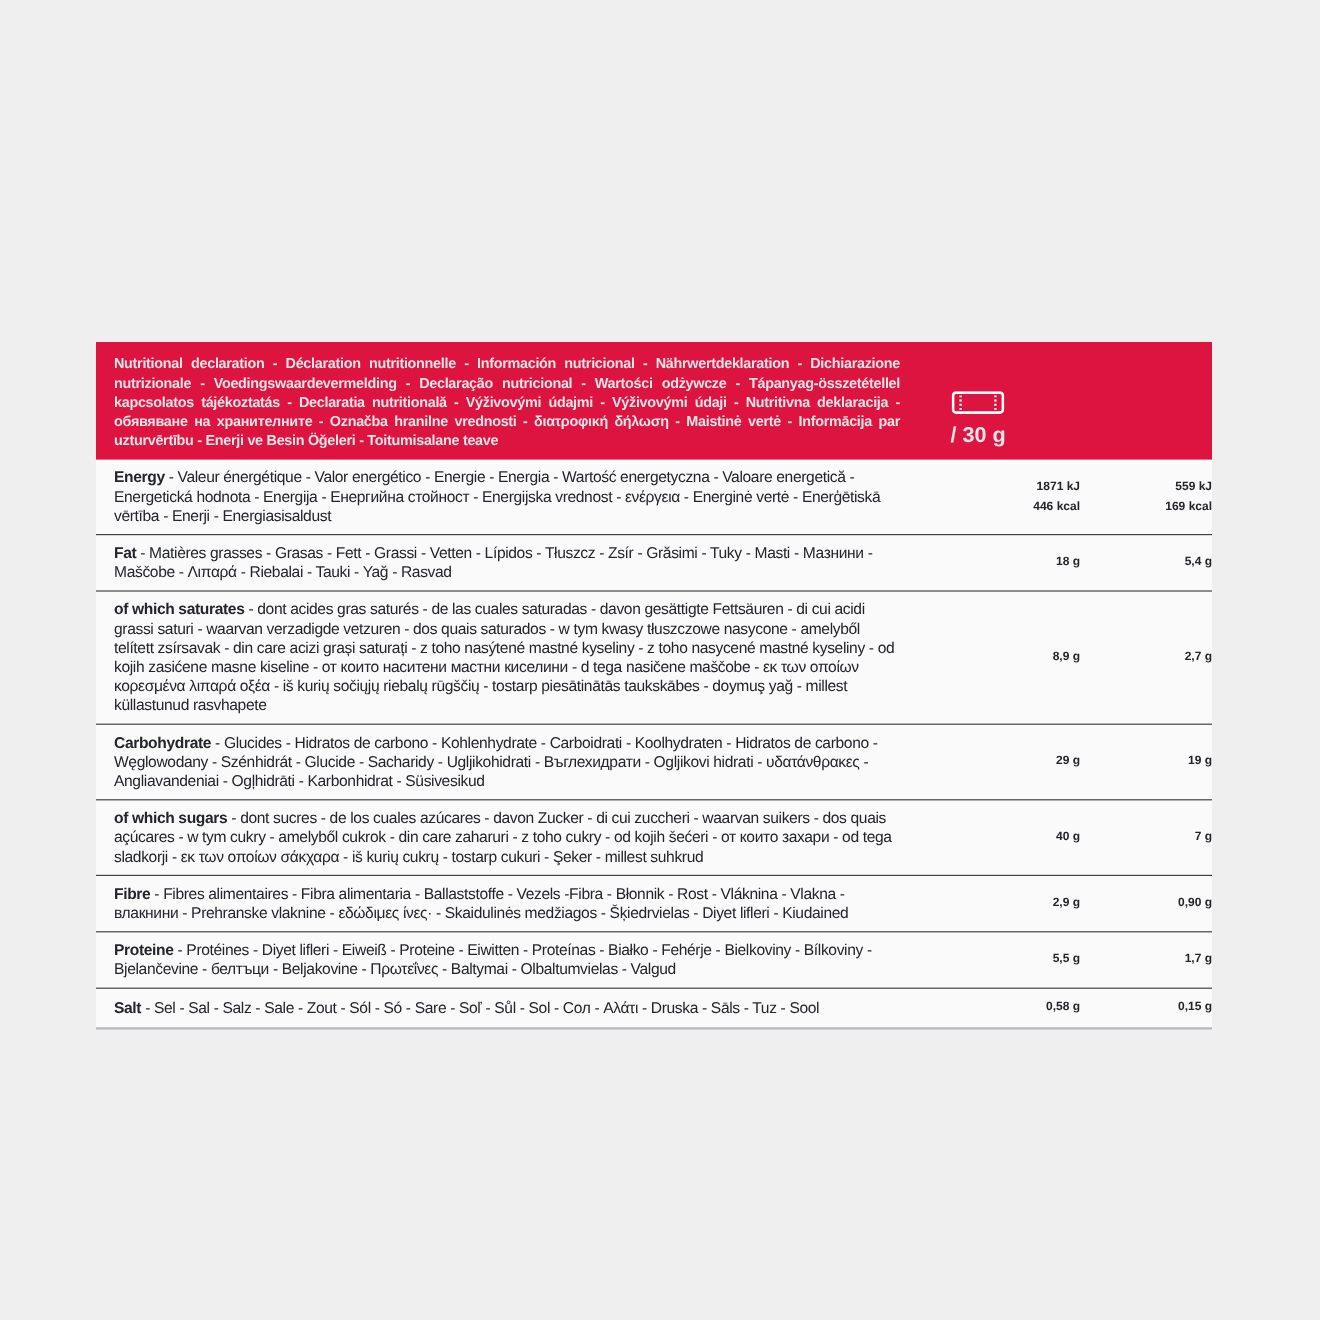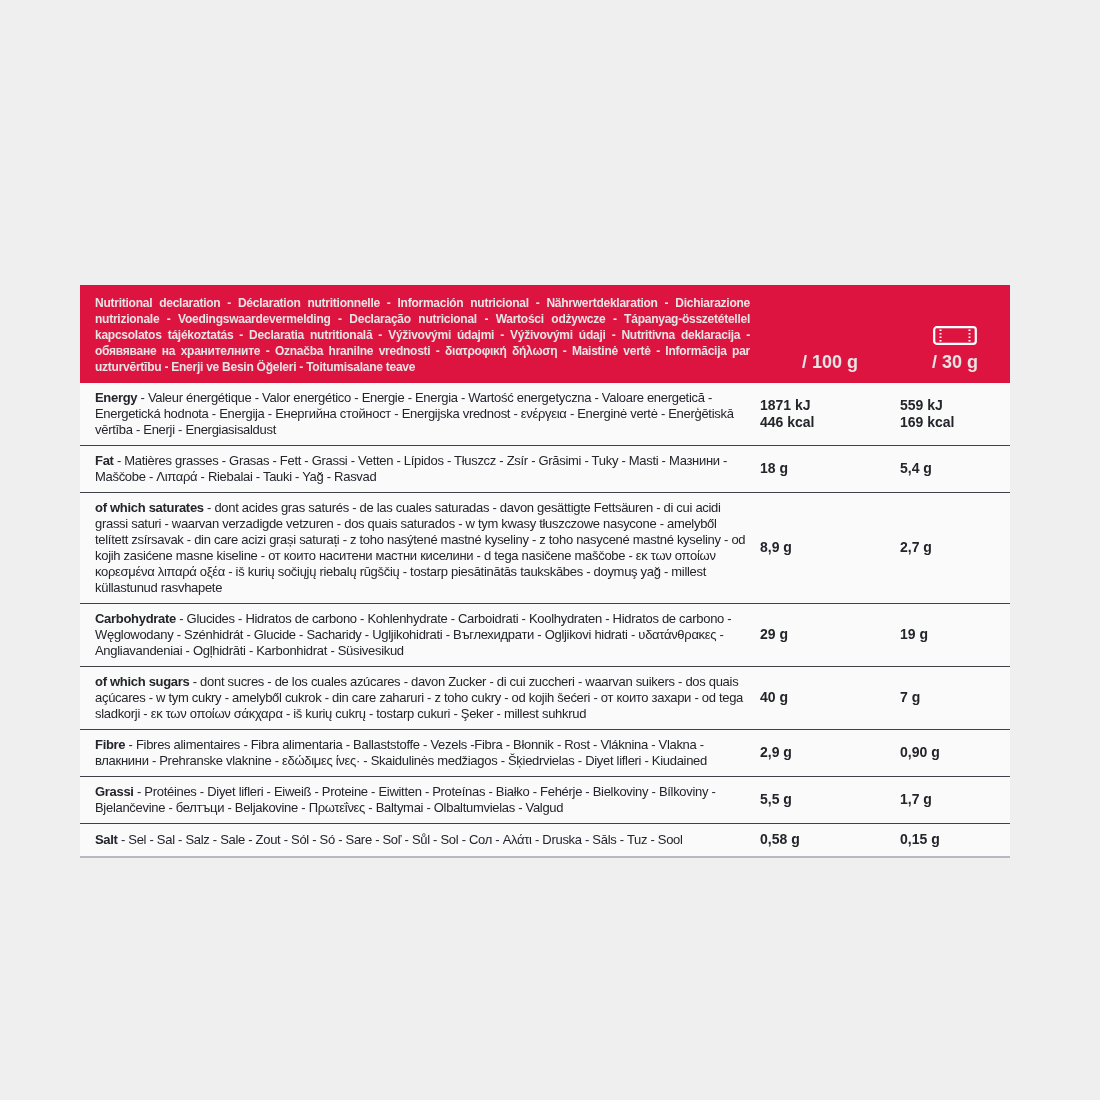--- a/index.html
+++ b/index.html
@@ -64,39 +64,36 @@
     width: 680px;
     padding-left: 15px;
     padding-right: 12px;
     font-size: 13px;
     line-height: 16px;
     letter-spacing: -0.3px;
   }
   .nname { font-weight: bold; }
   .val {
     font-weight: bold;
-    font-size: 14px;
+    font-size: 10px;
     line-height: 17.5px;
-    text-align: left;
+    text-align: right;
     white-space: pre-line;
   }
   .val-100 { width: 140px; }
   .val-30  { width: 110px; }
 </style>
 </head>
 <body>
 
 <div class="page">
   <div class="nutrition-table">
 
     <div class="thead">
       <div class="htitle">Nutritional declaration - Déclaration nutritionnelle - Información nutricional - Nährwertdeklaration - Dichiarazione nutrizionale - Voedingswaardevermelding - Declaração nutricional - Wartości odżywcze - Tápanyag-összetétellel kapcsolatos tájékoztatás - Declaratia nutritională - Výživovými údajmi - Výživovými údaji - Nutritivna deklaracija - обявяване на хранителните - Označba hranilne vrednosti - διατροφική δήλωση - Maistinė vertė - Informācija par uzturvērtību - Enerji ve Besin Öğeleri - Toitumisalane teave</div>
-      <div class="hcol hcol-100">
-        <div class="hlabel">/ 100 g</div>
-      </div>
       <div class="hcol hcol-30">
         <svg class="bar-icon" width="44" height="19" viewBox="0 0 44 19">
           <rect x="1.2" y="1.2" width="41.6" height="16.6" rx="2.5" fill="none" stroke="#ffffff" stroke-width="2.2"></rect>
           <line x1="7.5" y1="3.5" x2="7.5" y2="15.5" stroke="#ffffff" stroke-width="2" stroke-dasharray="1.6 1.9"></line>
           <line x1="36.5" y1="3.5" x2="36.5" y2="15.5" stroke="#ffffff" stroke-width="2" stroke-dasharray="1.6 1.9"></line>
         </svg>
         <div class="hlabel">/ 30 g</div>
       </div>
     </div>
 
@@ -132,21 +129,21 @@
       <div class="val val-30">7 g</div>
     </div>
 
     <div class="row">
       <div class="desc"><span class="nname">Fibre</span><span> - Fibres alimentaires - Fibra alimentaria - Ballaststoffe - Vezels -Fibra - Błonnik - Rost - Vláknina - Vlakna - влакнини - Prehranske vlaknine - εδώδιμες ίνες· - Skaidulinės medžiagos - Šķiedrvielas - Diyet lifleri - Kiudained</span></div>
       <div class="val val-100">2,9 g</div>
       <div class="val val-30">0,90 g</div>
     </div>
 
     <div class="row">
-      <div class="desc"><span class="nname">Grassi</span><span> - Protéines - Diyet lifleri - Eiweiß - Proteine - Eiwitten - Proteínas - Białko - Fehérje - Bielkoviny - Bílkoviny - Bjelančevine - белтъци - Beljakovine - Πρωτεΐνες - Baltymai - Olbaltumvielas - Valgud</span></div>
+      <div class="desc"><span class="nname">Proteine</span><span> - Protéines - Diyet lifleri - Eiweiß - Proteine - Eiwitten - Proteínas - Białko - Fehérje - Bielkoviny - Bílkoviny - Bjelančevine - белтъци - Beljakovine - Πρωτεΐνες - Baltymai - Olbaltumvielas - Valgud</span></div>
       <div class="val val-100">5,5 g</div>
       <div class="val val-30">1,7 g</div>
     </div>
 
     <div class="row">
       <div class="desc"><span class="nname">Salt</span><span> - Sel - Sal - Salz - Sale - Zout - Sól - Só - Sare - Soľ - Sůl - Sol - Сол - Αλάτι - Druska - Sāls - Tuz - Sool</span></div>
       <div class="val val-100">0,58 g</div>
       <div class="val val-30">0,15 g</div>
     </div>
 

